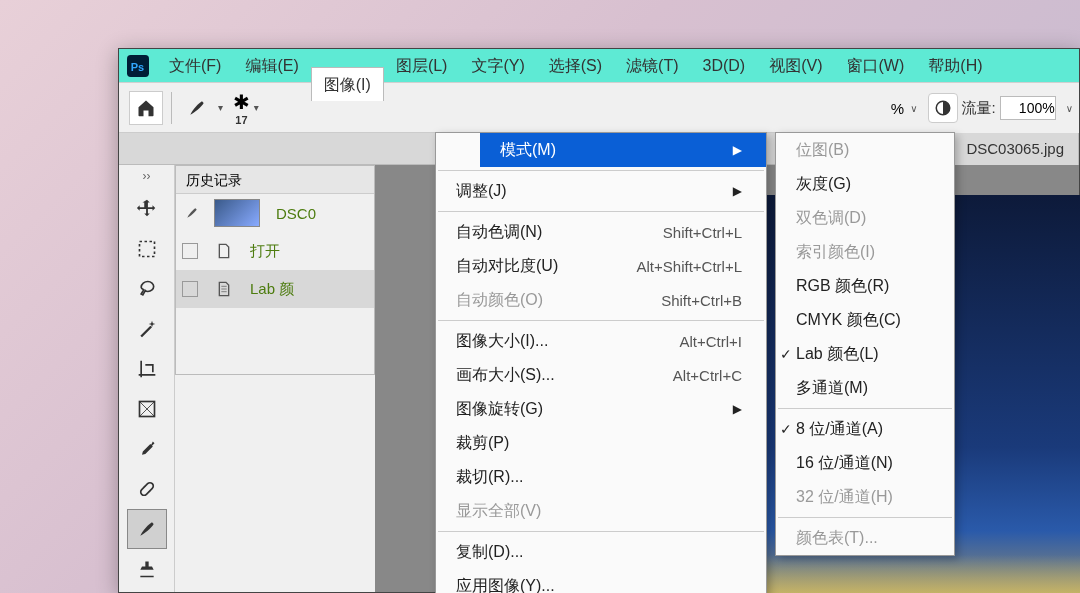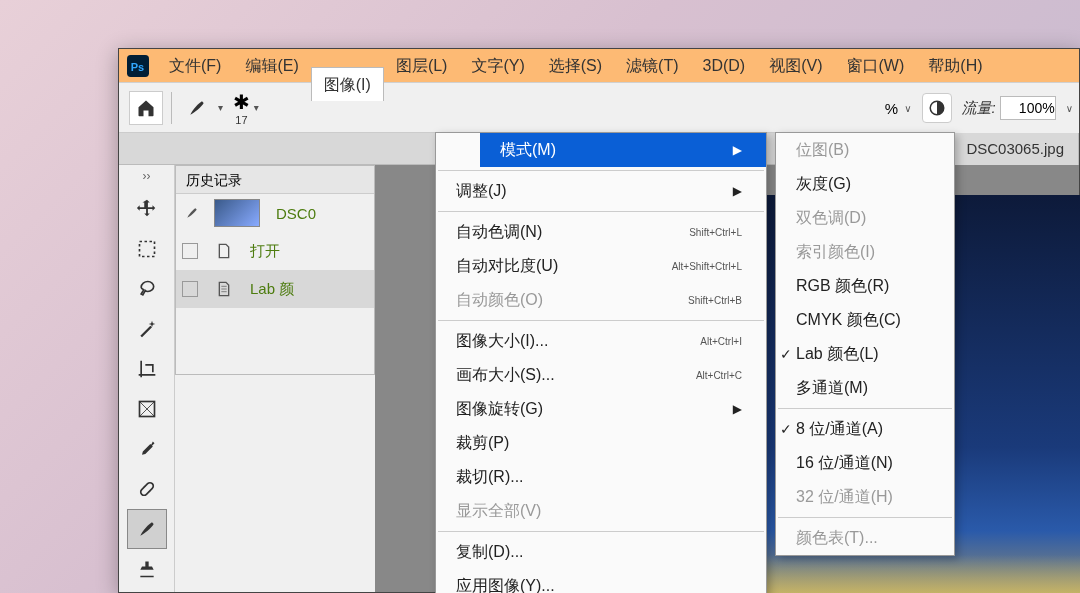--- a/index.html
+++ b/index.html
@@ -1,30 +1,30 @@
 <!DOCTYPE html>
 <html><head>
 <meta charset="utf-8">
 <style>
   * { margin: 0; padding: 0; box-sizing: border-box; font-family: "Microsoft YaHei", "Segoe UI", sans-serif; }
   body { width: 1080px; height: 593px; overflow: hidden; background: linear-gradient(135deg, #e8d0d8 0%, #d8c0d0 40%, #c0b8d0 100%); }
   .ps-window { position: absolute; left: 118px; top: 48px; width: 962px; height: 545px; background: #f0f0f0; border: 1px solid #444; box-shadow: 0 4px 20px rgba(0,0,0,0.3); }
-  .menubar { display: flex; align-items: center; height: 34px; background: #fdba74; border-bottom: 1px solid #d0d0d0; }
+  .menubar { display: flex; align-items: center; height: 34px; background: #5eead4; border-bottom: 1px solid #d0d0d0; }
   .ps-icon { width: 38px; height: 34px; display:flex; align-items:center; justify-content:center;}
   .ps-icon svg { width: 22px; height: 22px; }
   .menu-item { padding: 0 12px; height: 34px; line-height: 34px; font-size: 16px; color: #333; cursor: default; }
   .menu-item.active { background: #fff; border: 1px solid #bbb; border-bottom: none; margin-top: 36px; }
   .toolbar { display: flex; align-items: center; height: 50px; background: #f0f0f0; padding: 0 6px; border-bottom: 1px solid #ccc;}
   .tool-home { width: 34px; height: 34px; display:flex; align-items:center; justify-content:center; border:1px solid #ccc; background:#fff; margin:0 4px;}
   .tool-brush { width: 34px; height: 34px; display:flex; align-items:center; justify-content:center; margin:0 4px;}
   .dd-arrow { font-size: 10px; color:#555; margin-right:6px;}
   .brush-preview { display:flex; flex-direction:column; align-items:center; margin:0 4px;}
   .brush-dot { font-size:20px;}
-  .brush-size { font-size:11px; color:#333;}
-  .toolbar-label { font-size:15px; color:#333; margin-left:6px;font-style:italic;}
+  .brush-size { font-size:11px; color:#333;font-weight:bold;}
+  .toolbar-label { font-size:15px; color:#333; }
   .toolbar-input { width:56px; height:24px; border:1px solid #bbb; background:#fff; font-size:14px; text-align:right; margin:0 4px;}
   .toolbar-icon { width:30px; height:30px; display:flex; align-items:center; justify-content:center; border:1px solid #ccc; border-radius:4px; margin:0 4px; background:#fff;}
   .toolbar-right-partial { position:absolute; right:0; top:34px; height:50px; display:flex; align-items:center; background:#f0f0f0;}
   
   .tabstrip { display:flex; align-items:center; height:32px; background:#d8d8d8; border-bottom:1px solid #bbb;}
   .doc-tab { padding: 0 14px; height:32px; line-height:32px; font-size:15px; color:#333; background:#d8d8d8; border-right:1px solid #bbb;}
   .doc-tab .close-x { margin-left:8px; color:#666;}
   
   .work-area { position:absolute; top:116px; left:0; right:0; bottom:0; display:flex;}
   .tools-left { width:56px; background:#f0f0f0; border-right:1px solid #ccc; display:flex; flex-direction:column; padding-top:4px;}
@@ -43,21 +43,21 @@
   .canvas-area { position:absolute; left:256px; top:0; right:0; bottom:0; background:#888;}
   .canvas-img { position:absolute; left:360px; top:30px; width:560px; height:420px; background:linear-gradient(180deg,#0d1a3a 0%,#1a3a7a 60%,#2a5aaa 80%,#b8a060 100%);}
   .canvas-highlight { position:absolute; left:0; bottom:0; width:100%; height:60px; background:linear-gradient(180deg, rgba(255,230,100,0) 0%, #e0c860 100%);}
   
   .dropdown-menu { position:absolute; background:#fafafa; border:1px solid #999; box-shadow:3px 3px 8px rgba(0,0,0,0.25);}
   .menu-main { left:316px; top:83px; width:332px; }
   .menu-sub { left:656px; top:83px; width:180px; }
   .dd-item { display:flex; align-items:center; height:34px; padding:0 24px 0 20px; font-size:16px; color:#222;}
   .dd-item.highlight { background:#0a5fd6; color:#fff;margin-left:44px;}
   .dd-item.disabled { color:#999;}
-  .dd-item .shortcut { margin-left:auto; font-size:10px; color:#555;}
+  .dd-item .shortcut { margin-left:auto; font-size:15px; color:#555;}
   .dd-item .arrow { margin-left:auto; font-size:12px;}
   .dd-sep { height:1px; background:#ccc; margin:3px 2px;}
   .dd-check { position:absolute; left:4px; font-size:14px;}
   .dd-item { position:relative;}
 </style>
 </head>
 <body>
 
 <div class="ps-window">
 

